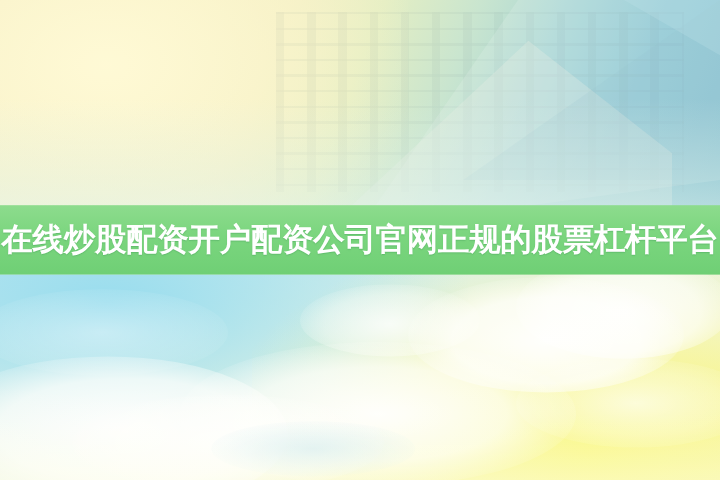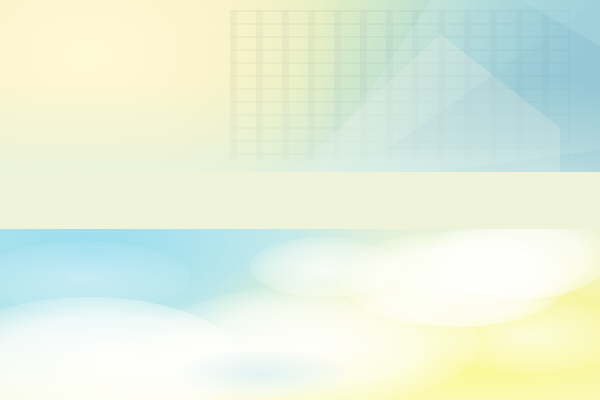--- a/index.html
+++ b/index.html
@@ -192,20 +192,23 @@
   <div class="top-panel">
     <div class="top-bloom-left"></div>
     <div class="speckle"></div>
     <div class="facet facet-a"></div>
     <div class="facet facet-b"></div>
     <div class="facet facet-c"></div>
     <div class="facet facet-d"></div>
     <div class="top-bloom-bottom"></div>
   </div>
 
+  <div class="title-band">
+    <div class="title-text" style="font-size: 26.2px;">在线炒股配资开户配资公司官网正规的股票杠杆平台</div>
+  </div>
 
   <div class="sky">
     <div class="sky-blue-wash"></div>
     <div class="sky-yellow-glow"></div>
     <div class="cloud c9"></div>
     <div class="cloud c5"></div>
     <div class="cloud c2"></div>
     <div class="cloud c1"></div>
     <div class="cloud c7"></div>
     <div class="cloud c3"></div>

